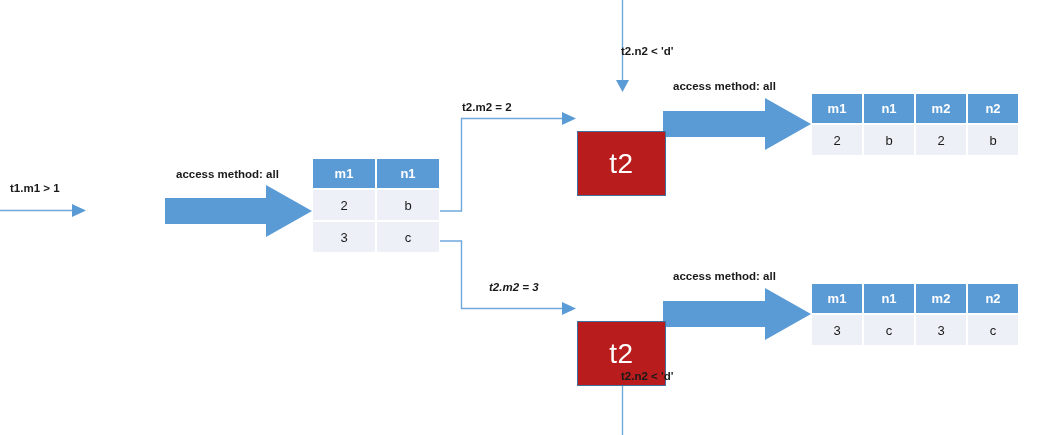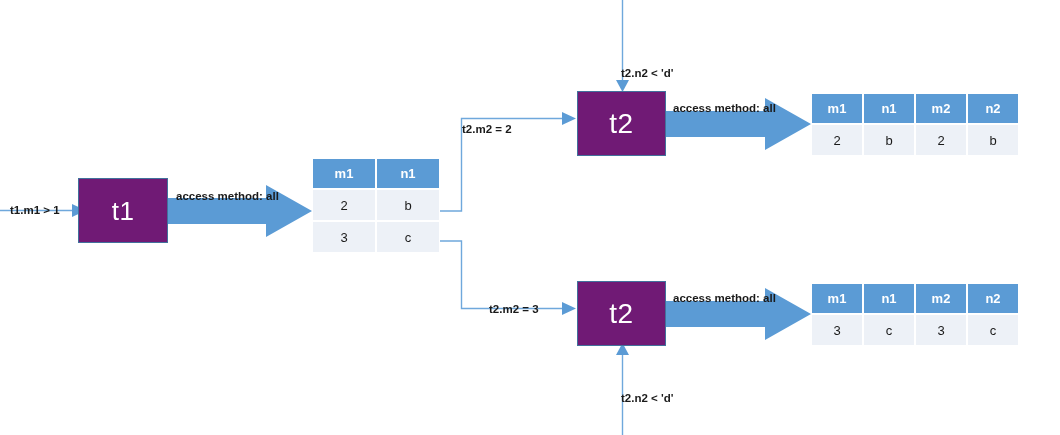--- a/index.html
+++ b/index.html
@@ -14,47 +14,47 @@
   #canvas {
     position: relative;
     width: 1060px;
     height: 435px;
     background: #ffffff;
     overflow: hidden;
   }
   
   .node-box {
     position: absolute;
-    background: #701a75;
+    background: #b91c1c;
     border: 1.5px solid #41719C;
     box-sizing: border-box;
     display: flex;
     align-items: center;
     justify-content: center;
     color: #ffffff;
     font-family: "Liberation Sans", sans-serif;
     font-weight: 400;
     letter-spacing: 0.5px;
     user-select: none;
+    margin-top: 40px;
   }
   .node-box .node-label {
     color: #ffffff;
     line-height: 1;
   }
   
   .label {
     position: absolute;
     font-family: "Liberation Sans", sans-serif;
     font-weight: bold;
     font-size: 11.5px;
     color: #1a1a1a;
     white-space: nowrap;
     line-height: 1.1;
     user-select: none;
-    margin-top: 22px;
   }
   
   .grid {
     position: absolute;
     display: flex;
     flex-direction: column;
     gap: 2px;
   }
   .grid-row {
     display: flex;
@@ -139,43 +139,40 @@
 
     <g>
       <polygon class="block-arrow" points="663,111 765,111 765,98 811,124 765,150 765,137 663,137"></polygon>
     </g>
 
     <g>
       <polygon class="block-arrow" points="663,301 765,301 765,288 811,314 765,340 765,327 663,327"></polygon>
     </g>
   </svg>
 
-  <div class="node-box" style="left:78px; top:178px; width:90px; height:65px; font-size:26px;">
-    <span class="node-label">t1</span>
-  </div>
 
   <div class="node-box" style="left:577px; top:91px; width:89px; height:65px; font-size:28px;">
     <span class="node-label">t2</span>
   </div>
 
   <div class="node-box" style="left:577px; top:281px; width:89px; height:65px; font-size:28px;">
     <span class="node-label">t2</span>
   </div>
 
   <div class="label" style="left:10px; top:182px;text-align:right;">t1.m1 &gt; 1</div>
 
   <div class="label" style="left:176px; top:168px;">access method: all</div>
 
   <div class="label" style="left:462px; top:101px;">t2.m2 = 2</div>
 
   <div class="label" style="left:621px; top:45px;">t2.n2 &lt; 'd'</div>
 
   <div class="label" style="left:673px; top:80px;">access method: all</div>
 
-  <div class="label" style="left:489px; top:281px;">t2.m2 = 3</div>
+  <div class="label" style="left:489px; top:281px;font-style:italic;">t2.m2 = 3</div>
 
   <div class="label" style="left:621px; top:370px;">t2.n2 &lt; 'd'</div>
 
   <div class="label" style="left:673px; top:270px;">access method: all</div>
 
   <div class="grid" style="left:313px; top:159px; width:127px;">
     <div class="grid-row header">
       <div class="grid-cell" style="width:62px;">m1</div>
       <div class="grid-cell" style="width:62px;">n1</div>
     </div>

